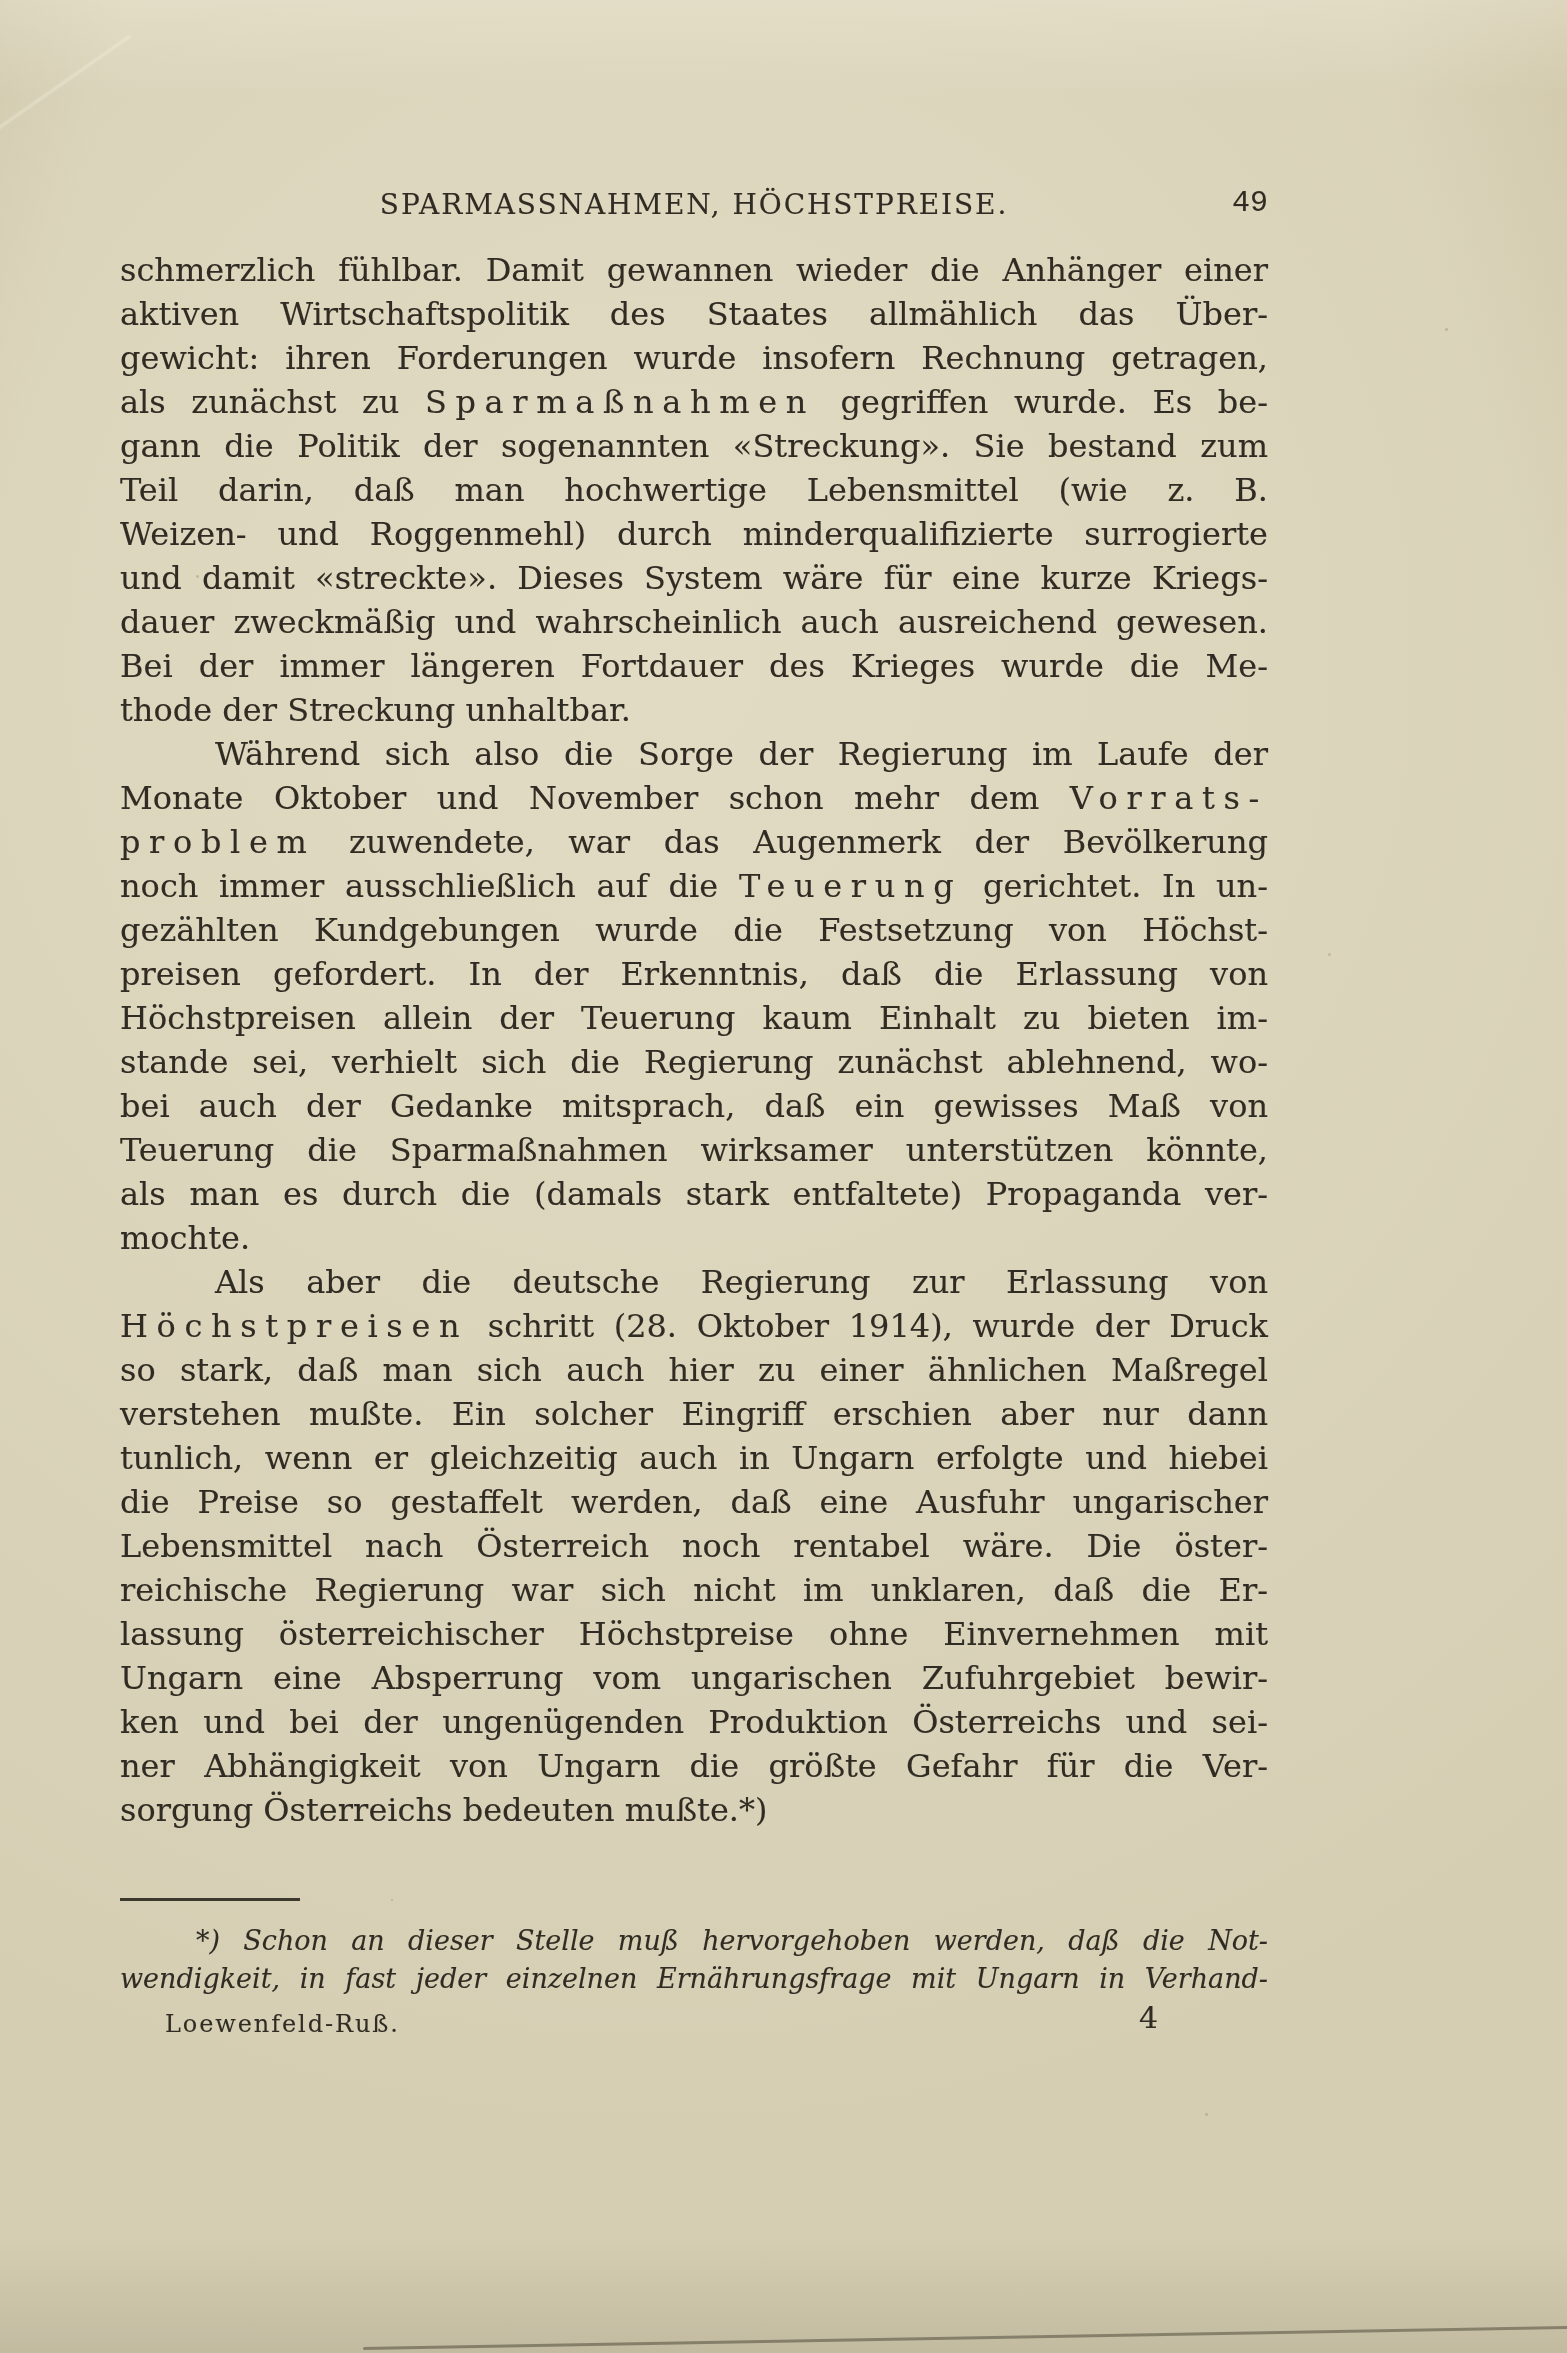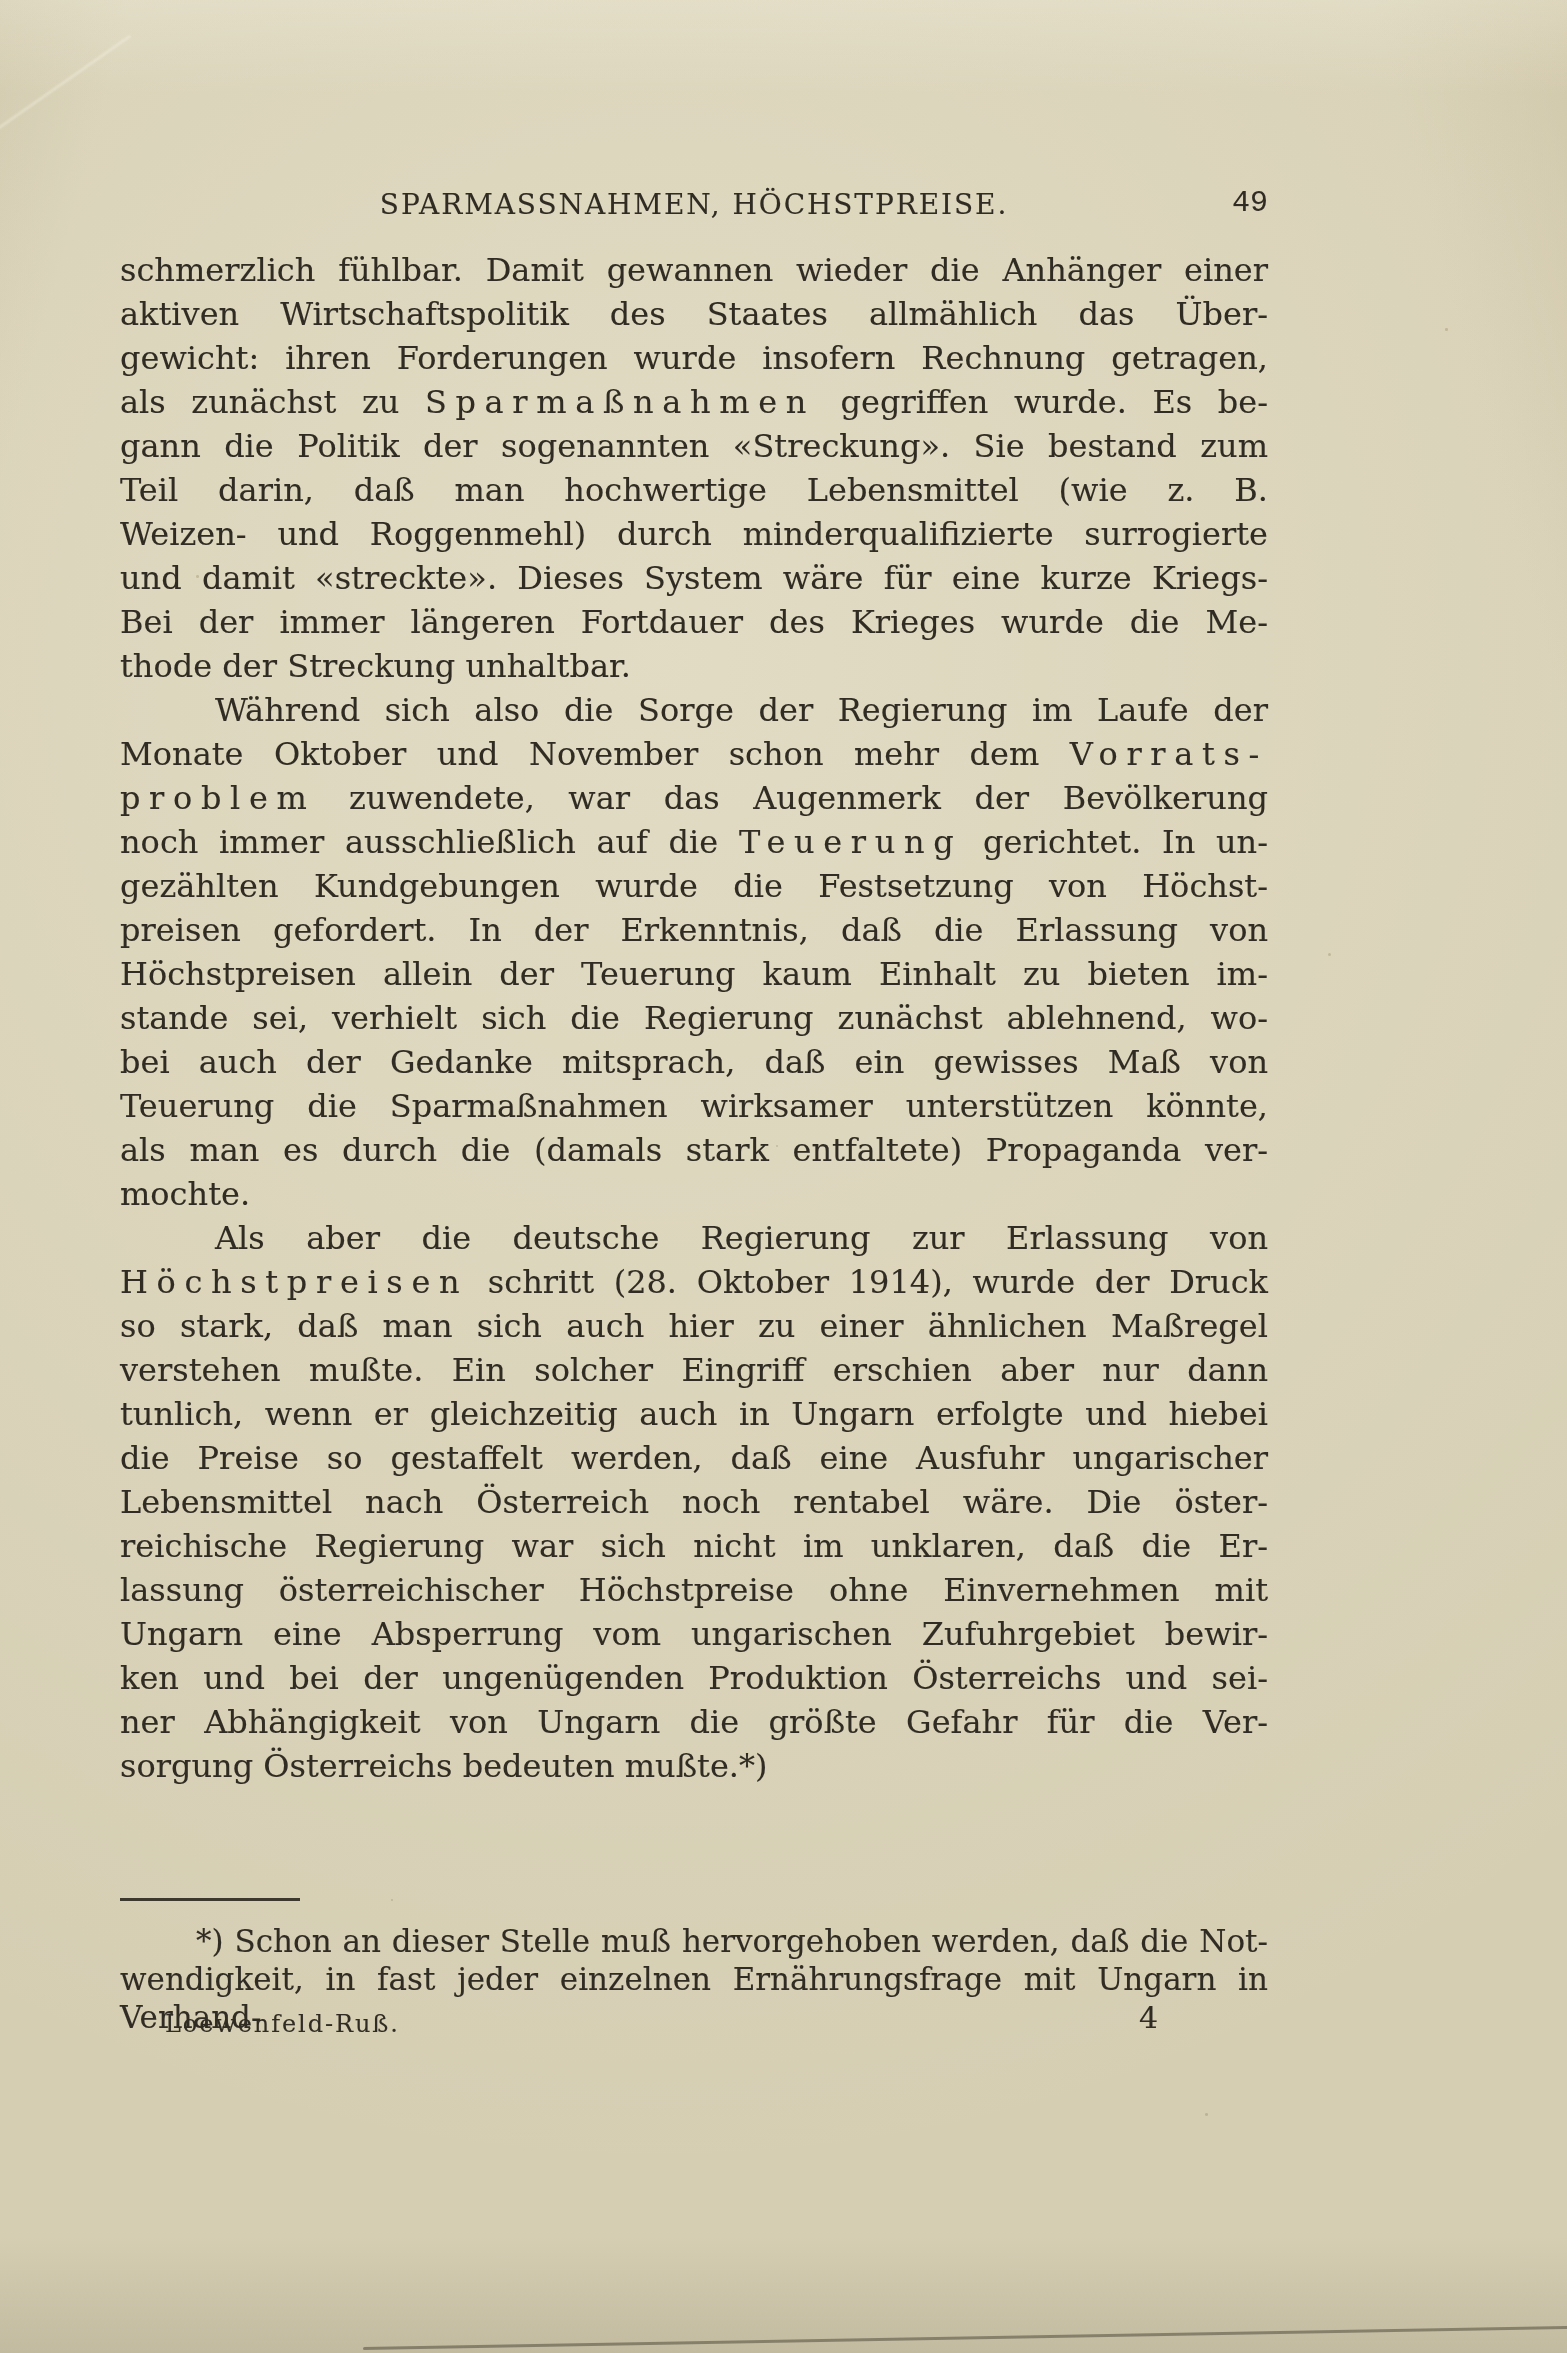--- a/index.html
+++ b/index.html
@@ -31,21 +31,21 @@
     font-size:32px;line-height:44px;
   }
   .line{text-align:justify;text-align-last:justify;height:44px;white-space:normal;}
   .line.end{text-align-last:left;}
   .line.indent{text-indent:95px;}
   .sperr{letter-spacing:0.27em;}
   
   .footnote-sep{position:absolute;left:120px;top:1898px;width:180px;height:2.5px;background:#3c382d;}
   .footnote{
     position:absolute;left:120px;top:1922px;width:1148px;
-    font-size:31px;line-height:38px;
+    font-size:27px;line-height:38px;font-style:italic;
   }
   .fn-line{text-align:justify;text-align-last:justify;}
   .fn-line.indent{text-indent:76px;}
   
   .footer-name{position:absolute;left:165px;top:2010px;font-size:24px;letter-spacing:1.9px;}
   .sig-number{position:absolute;left:1139px;top:2000px;font-size:30px;}
   
   .bottom-edge{
     position:absolute;left:363px;top:2347px;width:1230px;height:3.2px;
     background:rgba(82,76,60,0.55);transform:rotate(-1deg);transform-origin:left center;
@@ -71,20 +71,21 @@
 
   <div class="body-text">
     <div class="line"><span>schmerzlich fühlbar. Damit gewannen wieder die Anhänger einer</span></div>
     <div class="line"><span>aktiven Wirtschaftspolitik des Staates allmählich das Über-</span></div>
     <div class="line"><span>gewicht: ihren Forderungen wurde insofern Rechnung getragen,</span></div>
     <div class="line"><span>als zunächst zu </span><span class="sperr">Sparmaßnahmen</span><span> gegriffen wurde. Es be-</span></div>
     <div class="line"><span>gann die Politik der sogenannten «Streckung». Sie bestand zum</span></div>
     <div class="line"><span>Teil darin, daß man hochwertige Lebensmittel (wie z. B.</span></div>
     <div class="line"><span>Weizen- und Roggenmehl) durch minderqualifizierte surrogierte</span></div>
     <div class="line"><span>und damit «streckte». Dieses System wäre für eine kurze Kriegs-</span></div>
+    <div class="line"><span>dauer zweckmäßig und wahrscheinlich auch ausreichend gewesen.</span></div>
     <div class="line"><span>Bei der immer längeren Fortdauer des Krieges wurde die Me-</span></div>
     <div class="line end"><span>thode der Streckung unhaltbar.</span></div>
     <div class="line indent"><span>Während sich also die Sorge der Regierung im Laufe der</span></div>
     <div class="line"><span>Monate Oktober und November schon mehr dem </span><span class="sperr">Vorrats-</span><span></span></div>
     <div class="line"><span></span><span class="sperr">problem</span><span> zuwendete, war das Augenmerk der Bevölkerung</span></div>
     <div class="line"><span>noch immer ausschließlich auf die </span><span class="sperr">Teuerung</span><span> gerichtet. In un-</span></div>
     <div class="line"><span>gezählten Kundgebungen wurde die Festsetzung von Höchst-</span></div>
     <div class="line"><span>preisen gefordert. In der Erkenntnis, daß die Erlassung von</span></div>
     <div class="line"><span>Höchstpreisen allein der Teuerung kaum Einhalt zu bieten im-</span></div>
     <div class="line"><span>stande sei, verhielt sich die Regierung zunächst ablehnend, wo-</span></div>

